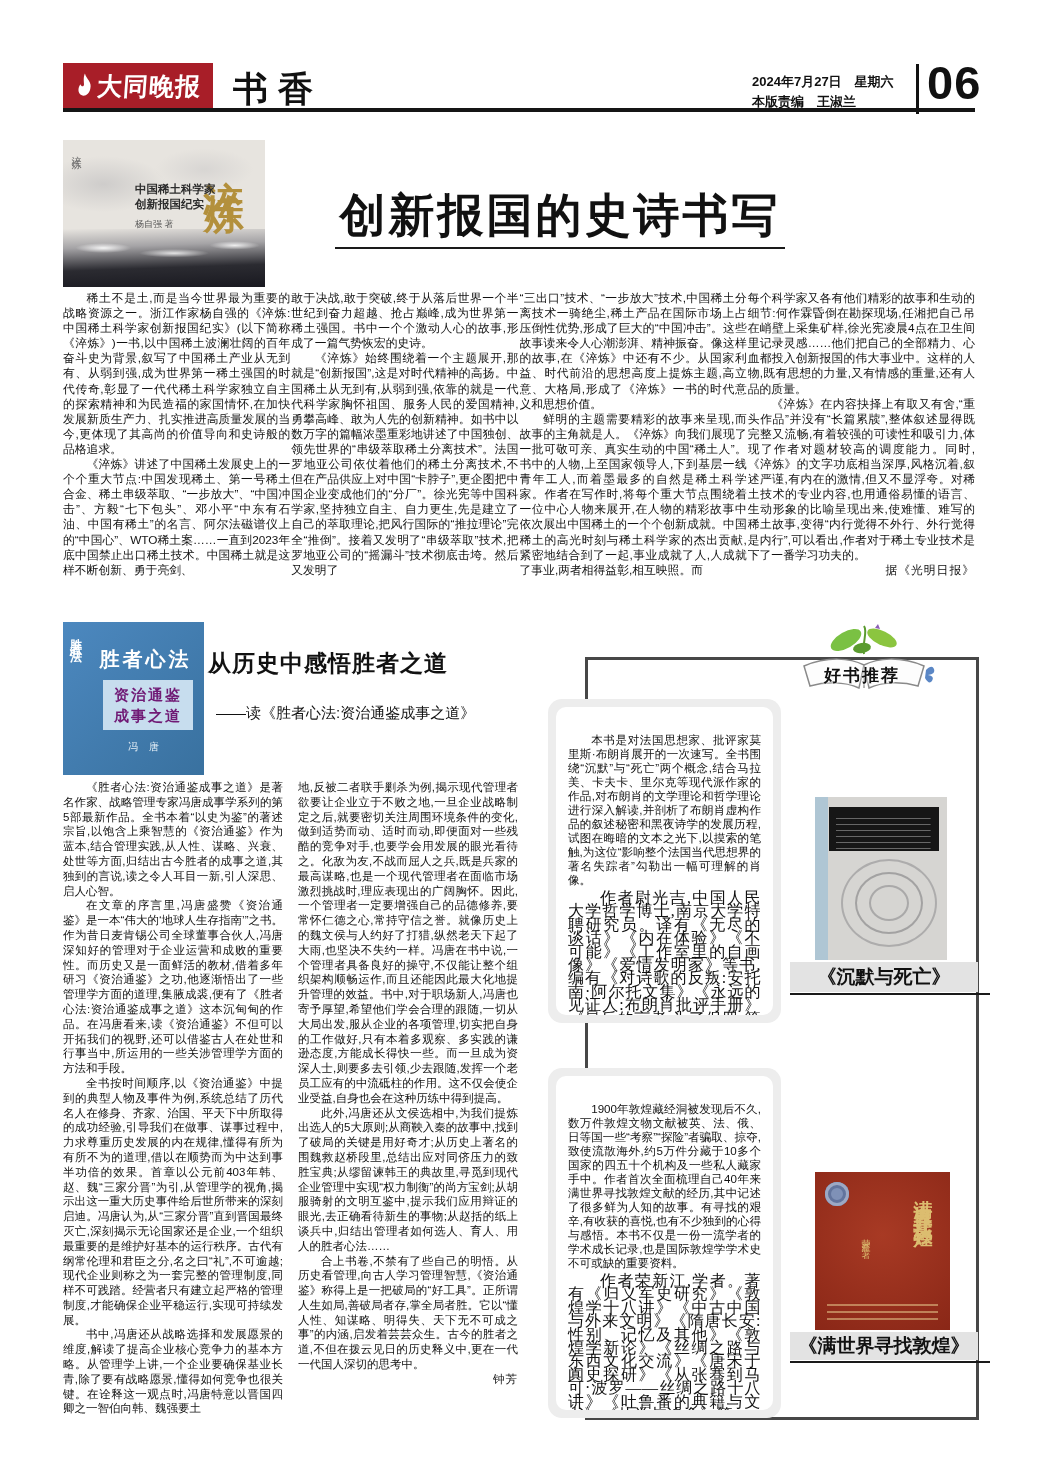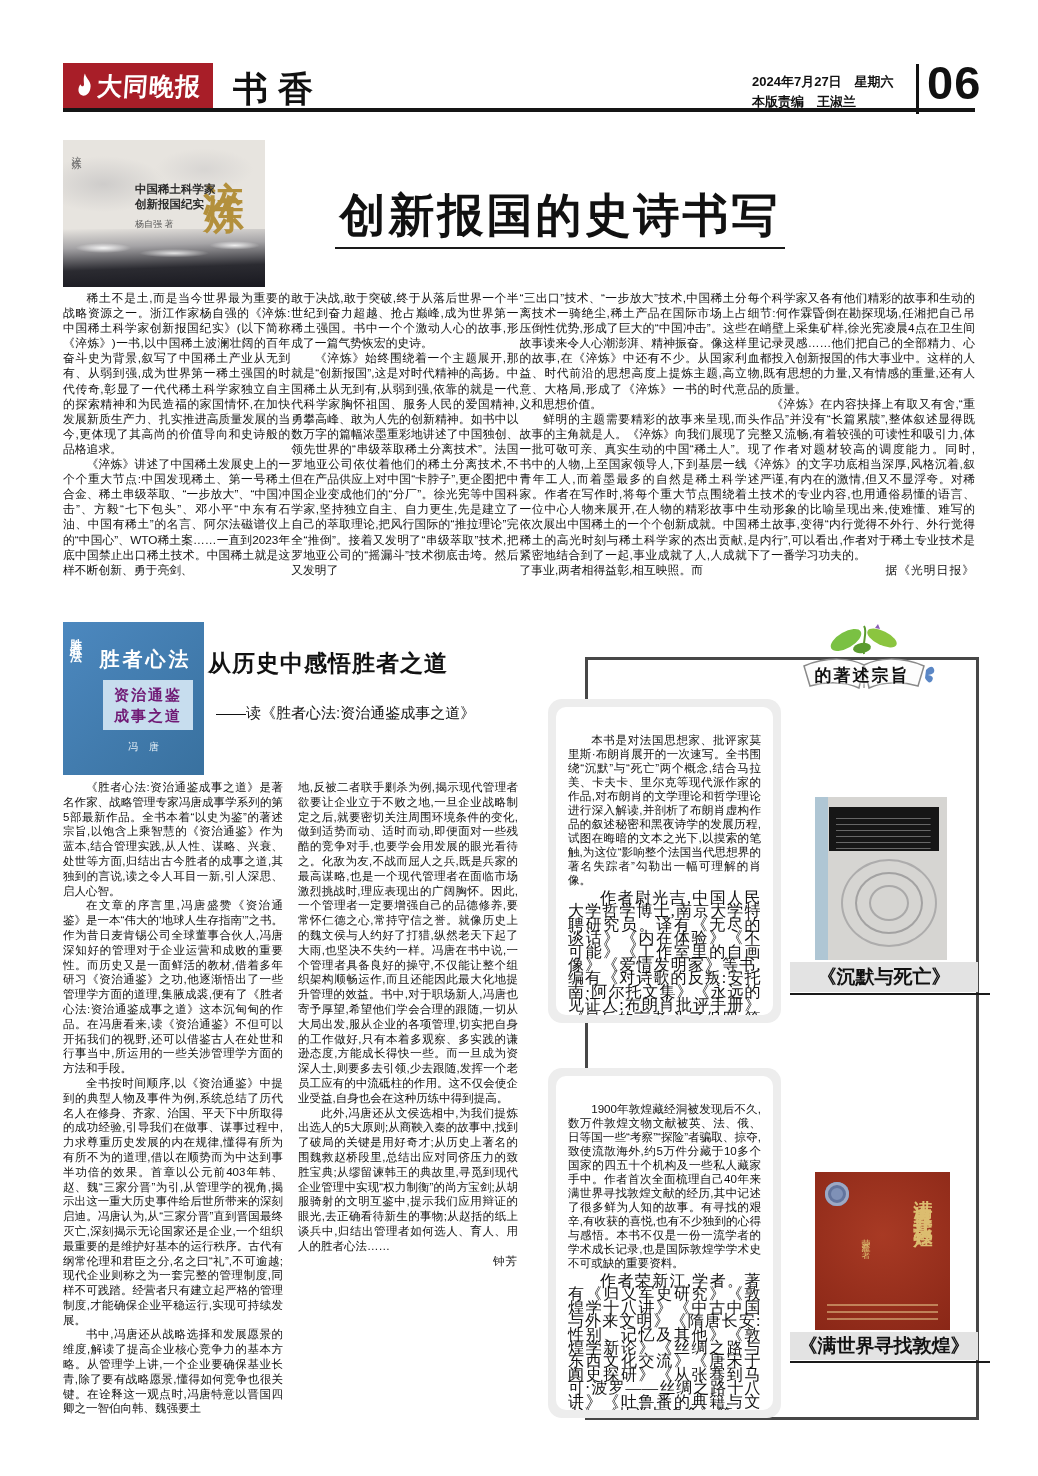--- a/index.html
+++ b/index.html
@@ -174,39 +174,40 @@
   <div class="a2-cols">
     <div class="col">
         <p class="para indent">《胜者心法:资治通鉴成事之道》是著名作家、战略管理专家冯唐成事学系列的第5部最新作品。全书本着“以史为鉴”的著述宗旨,以饱含上乘智慧的《资治通鉴》作为蓝本,结合管理实践,从人性、谋略、兴衰、处世等方面,归结出古今胜者的成事之道,其独到的言说,读之令人耳目一新,引人深思、启人心智。</p>
         <p class="para indent">在文章的序言里,冯唐盛赞《资治通鉴》是一本“伟大的‘地球人生存指南’”之书。作为昔日麦肯锡公司全球董事合伙人,冯唐深知好的管理对于企业运营和成败的重要性。而历史又是一面鲜活的教材,借着多年研习《资治通鉴》之功,他逐渐悟出了一些管理学方面的道理,集腋成裘,便有了《胜者心法:资治通鉴成事之道》这本沉甸甸的作品。在冯唐看来,读《资治通鉴》不但可以开拓我们的视野,还可以借鉴古人在处世和行事当中,所运用的一些关涉管理学方面的方法和手段。</p>
         <p class="para indent">全书按时间顺序,以《资治通鉴》中提到的典型人物及事件为例,系统总结了历代名人在修身、齐家、治国、平天下中所取得的成功经验,引导我们在做事、谋事过程中,力求尊重历史发展的内在规律,懂得有所为有所不为的道理,借以在顺势而为中达到事半功倍的效果。首章以公元前403年韩、赵、魏“三家分晋”为引,从管理学的视角,揭示出这一重大历史事件给后世所带来的深刻启迪。冯唐认为,从“三家分晋”直到晋国最终灭亡,深刻揭示无论国家还是企业,一个组织最重要的是维护好基本的运行秩序。古代有纲常伦理和君臣之分,名之曰“礼”,不可逾越;现代企业则称之为一套完整的管理制度,同样不可践踏。经营者只有建立起严格的管理制度,才能确保企业平稳运行,实现可持续发展。</p>
         <p class="para indent">书中,冯唐还从战略选择和发展愿景的维度,解读了提高企业核心竞争力的基本方略。从管理学上讲,一个企业要确保基业长青,除了要有战略愿景,懂得如何竞争也很关键。在诠释这一观点时,冯唐特意以晋国四卿之一智伯向韩、魏强要土</p>
       </div>
     <div class="col">
         <p class="para">地,反被二者联手剿杀为例,揭示现代管理者欲要让企业立于不败之地,一旦企业战略制定之后,就要密切关注周围环境条件的变化,做到适势而动、适时而动,即便面对一些残酷的竞争对手,也要学会用发展的眼光看待之。化敌为友,不战而屈人之兵,既是兵家的最高谋略,也是一个现代管理者在面临市场激烈挑战时,理应表现出的广阔胸怀。因此,一个管理者一定要增强自己的品德修养,要常怀仁德之心,常持守信之誉。就像历史上的魏文侯与人约好了打猎,纵然老天下起了大雨,也坚决不失约一样。冯唐在书中说,一个管理者具备良好的操守,不仅能让整个组织架构顺畅运作,而且还能因此最大化地提升管理的效益。书中,对于职场新人,冯唐也寄予厚望,希望他们学会合理的跟随,一切从大局出发,服从企业的各项管理,切实把自身的工作做好,只有本着多观察、多实践的谦逊态度,方能成长得快一些。而一旦成为资深人士,则要多去引领,少去跟随,发挥一个老员工应有的中流砥柱的作用。这不仅会使企业受益,自身也会在这种历练中得到提高。</p>
         <p class="para indent">此外,冯唐还从文侯选相中,为我们提炼出选人的5大原则;从商鞅入秦的故事中,找到了破局的关键是用好奇才;从历史上著名的围魏救赵桥段里,总结出应对同侪压力的致胜宝典;从缪留谏韩王的典故里,寻觅到现代企业管理中实现“权力制衡”的尚方宝剑;从胡服骑射的文明互鉴中,提示我们应用辩证的眼光,去正确看待新生的事物;从赵括的纸上谈兵中,归结出管理者如何选人、育人、用人的胜者心法……</p>
+        <p class="para indent">合上书卷,不禁有了些自己的明悟。从历史看管理,向古人学习管理智慧,《资治通鉴》称得上是一把破局的“好工具”。正所谓人生如局,善破局者存,掌全局者胜。它以“懂人性、知谋略、明得失、天下无不可成之事”的内涵,启发着芸芸众生。古今的胜者之道,不但在拨云见日的历史释义中,更在一代一代国人深切的思考中。</p>
         <p class="para kai" style="text-align: right;">钟芳</p>
       </div>
   </div>
 
   <div class="rec-border"></div>
 
   <div class="badge">
     <svg viewBox="0 0 142 80" width="142" height="80">
       <path d="M66 30 C64 18 70 8 66 2" stroke="#5a9b2f" stroke-width="2" fill="none"></path>
       <ellipse cx="48" cy="16" rx="17" ry="8" fill="#7ac143" transform="rotate(-30 48 16)"></ellipse>
       <ellipse cx="84" cy="14" rx="16" ry="7" fill="#8bc53f" transform="rotate(26 84 14)"></ellipse>
       <ellipse cx="64" cy="24" rx="9" ry="5" fill="#5a9b2f" transform="rotate(-10 64 24)"></ellipse>
       <path d="M77 4 l3 -4 l2 5 z" fill="#8b5fb4"></path>
       <path d="M6 42 C30 32 52 34 66 41 L61 64 C46 57 26 58 12 62 Z" fill="#fdfdfd" stroke="#8a8a8a" stroke-width="1.5"></path>
       <path d="M126 42 C102 32 80 34 66 41 L71 64 C86 57 106 58 120 62 Z" fill="#fdfdfd" stroke="#8a8a8a" stroke-width="1.5"></path>
       <path d="M66 41 L66 64" stroke="#9a9a9a" stroke-width="1.5"></path>
       <path d="M128 46 q6 -6 8 -1 q2 5 -6 6 q7 1 4 6 q-3 4 -7 -3 z" fill="#5b87c5"></path>
     </svg>
-    <div class="badge-label">的著述宗旨</div>
+    <div class="badge-label">好书推荐</div>
   </div>
 
   <div class="rec-card card1">
     <div class="card-inner">
       <p class="rev-intro">本书是对法国思想家、批评家莫里斯·布朗肖展开的一次速写。全书围绕“沉默”与“死亡”两个概念,结合马拉美、卡夫卡、里尔克等现代派作家的作品,对布朗肖的文学理论和哲学理论进行深入解读,并剖析了布朗肖虚构作品的叙述秘密和黑夜诗学的发展历程,试图在晦暗的文本之光下,以摸索的笔触,为这位“影响整个法国当代思想界的著名失踪者”勾勒出一幅可理解的肖像。</p>
       <p class="rev-bio">作者尉光吉,中国人民大学哲学博士,南京大学特聘研究员。译有《无尽的谈话》《内在体验》《不可能》《工作室里的自画像》《爱情发明家》等书,编有《对诗歌的反叛:安托南·阿尔托文集》《永远的见证人:布朗肖批评手册》《最后的言者:为了保罗·策兰》。</p>
     </div>
   </div>
 
   <div class="cover1">

